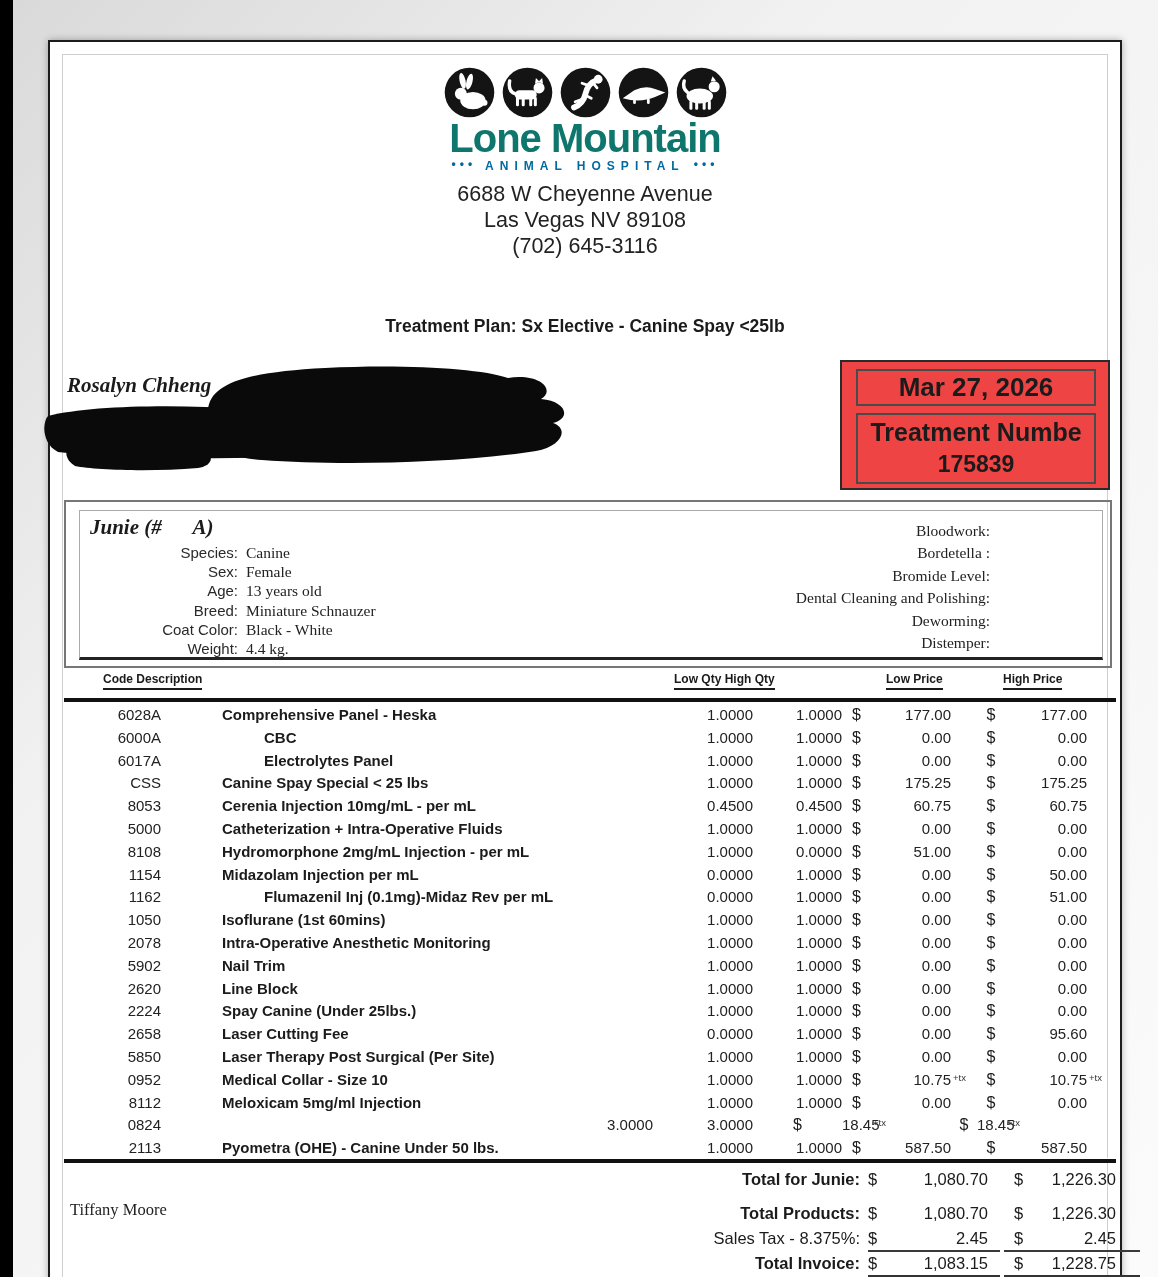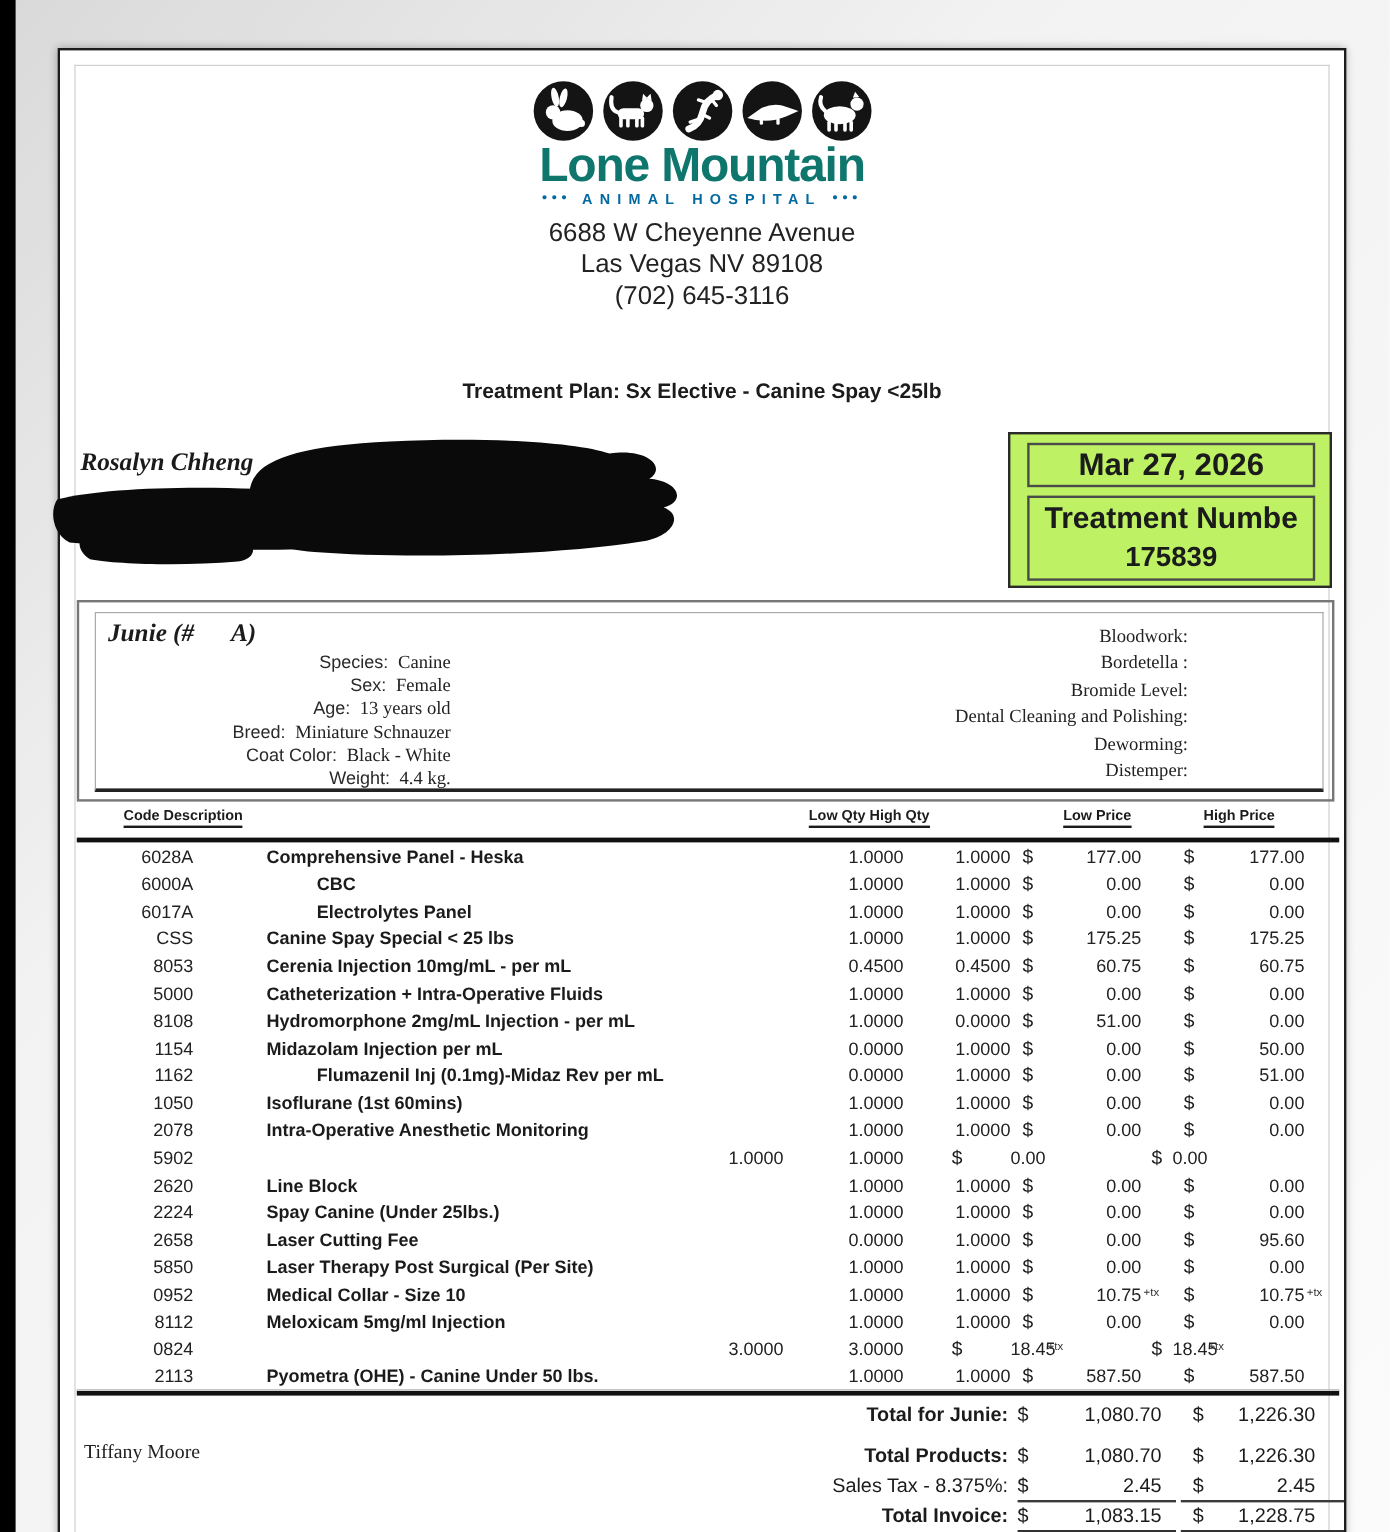--- a/index.html
+++ b/index.html
@@ -18,33 +18,33 @@
   .clinic-tagline { position:absolute; top:117px; width:100%; text-align:center; font-size:12px; font-weight:bold; letter-spacing:6px; color:#0369a1; }
   .clinic-tagline .dots { letter-spacing:4px; font-size:12px; position:relative; top:-2px; }
   .addr { position:absolute; width:100%; text-align:center; font-size:21.5px; color:#222; }
 
   .doc-title { position:absolute; top:274px; left:0; width:100%; text-align:center; font-size:17.5px; font-weight:bold; }
 
   .client-name { position:absolute; left:17px; top:331px; font-family:"Liberation Serif", serif; font-style:italic; font-weight:bold; font-size:21px; }
   .redaction { position:absolute; left:-10px; top:318px; width:570px; height:120px; }
 
   
-  .stamp-outer { position:absolute; left:790px; top:318px; width:270px; height:130px; border:2px solid #2a2a2a; background:#bef264; }
+  .stamp-outer { position:absolute; left:790px; top:318px; width:270px; height:130px; border:2px solid #2a2a2a; background:#ef4444; }
   .stamp-box { position:absolute; left:14px; right:12px; border:2px solid #4a4a4a; text-align:center; overflow:hidden; white-space:nowrap; }
   .stamp-date { top:7px; height:37px; font-size:26px; font-weight:bold; line-height:33px; }
   .stamp-tn { top:51px; height:71px; }
   .stamp-tn .tn-label { font-size:25px; font-weight:bold; line-height:34px; }
   .stamp-tn .tn-value { font-size:23px; font-weight:bold; line-height:30px; }
 
   
   .patient-box { position:absolute; left:14px; top:458px; width:1048px; height:168px; border:2px solid #777; }
   .patient-inner { position:absolute; left:13px; top:8px; right:7px; height:150px; border:1px solid #aaa; border-bottom:3px solid #222; }
   .patient-name { position:absolute; left:10px; top:4px; font-family:"Liberation Serif", serif; font-style:italic; font-weight:bold; font-size:21px; white-space:pre; }
   .patient-details { position:absolute; left:0; top:33px; }
-  .pd-row { display:flex; height:19.2px; align-items:baseline;justify-content:flex-end; }
+  .pd-row { display:flex; height:19.2px; align-items:baseline; }
   .pd-label { width:158px; text-align:right; font-size:15px; color:#2a2a2a; }
   .pd-value { margin-left:8px; font-family:"Liberation Serif", serif; font-size:15.5px; color:#222; }
   .patient-checklist { position:absolute; right:112px; top:9px; text-align:right; font-family:"Liberation Serif", serif; font-size:15.5px; line-height:22.4px; color:#222; }
 
   
   .tbl-header { position:absolute; left:0; top:630px; width:1070px; height:28px; }
   .tbl-header span { position:absolute; font-size:12px; font-weight:bold; border-bottom:2px solid #1b1b1b; padding-bottom:2px; white-space:pre; }
   .h-codedesc { left:53px; }
   .h-lowhigh  { left:624px; }
   .h-lowprice { left:836px; }
@@ -56,21 +56,21 @@
   .c-code { text-align:right; padding-right:6px; color:#222; }
   .c-desc { font-weight:bold; padding-left:8px; white-space:nowrap; overflow:hidden;margin-left:47px; }
   .c-desc.ind { padding-left:50px; }
   .c-num { text-align:right; color:#222; }
   .c-dollar { text-align:center; font-size:16px; }
   .c-tx { font-size:9.5px; padding-left:2px; position:relative; top:-4px; color:#333; }
   .ul-row .c-num, .ul-row .c-dollar { border-bottom:2px solid #2a2a2a; }
   .tbl-bottomline { position:absolute; left:14px; top:1116px; width:1052px; height:5px; background:#111; border-top:1px solid #fff; }
 
   
-  .totals { position:absolute; left:0; top:1126px; width:1070px; }
+  .totals { position:absolute; left:0; top:1126px; width:1070px;padding-left:20px; }
   .tot-row { display:grid; grid-template-columns:798px 132px 4px 136px; height:25px; align-items:baseline; font-size:16.5px; }
   .tot-row.gap-after { margin-bottom:9px; }
   .tot-label { text-align:right; padding-right:8px; }
   .tot-label.bold { font-weight:bold; }
   .money-group { display:flex; justify-content:space-between; line-height:23px; }
   .money-group.low { padding-right:12px; }
   .money-group.high { padding-right:24px; padding-left:10px; }
   .money-group.u-single { border-bottom:2px solid #3a3a3a; }
   .money-group.u-double { border-bottom:5px double #333; }
 
@@ -343,20 +343,21 @@
         <div class="cell c-num">1.0000</div>
         <div class="cell c-dollar">$</div>
         <div class="cell c-num">0.00</div>
         <div class="cell c-tx"></div>
         <div class="cell c-dollar">$</div>
         <div class="cell c-num">0.00</div>
         <div class="cell c-tx"></div>
       </div>
       <div class="trow">
         <div class="cell c-code">5902</div>
+        <div class="cell c-desc">Nail Trim</div>
         <div class="cell c-num">1.0000</div>
         <div class="cell c-num">1.0000</div>
         <div class="cell c-dollar">$</div>
         <div class="cell c-num">0.00</div>
         <div class="cell c-tx"></div>
         <div class="cell c-dollar">$</div>
         <div class="cell c-num">0.00</div>
         <div class="cell c-tx"></div>
       </div>
       <div class="trow">

